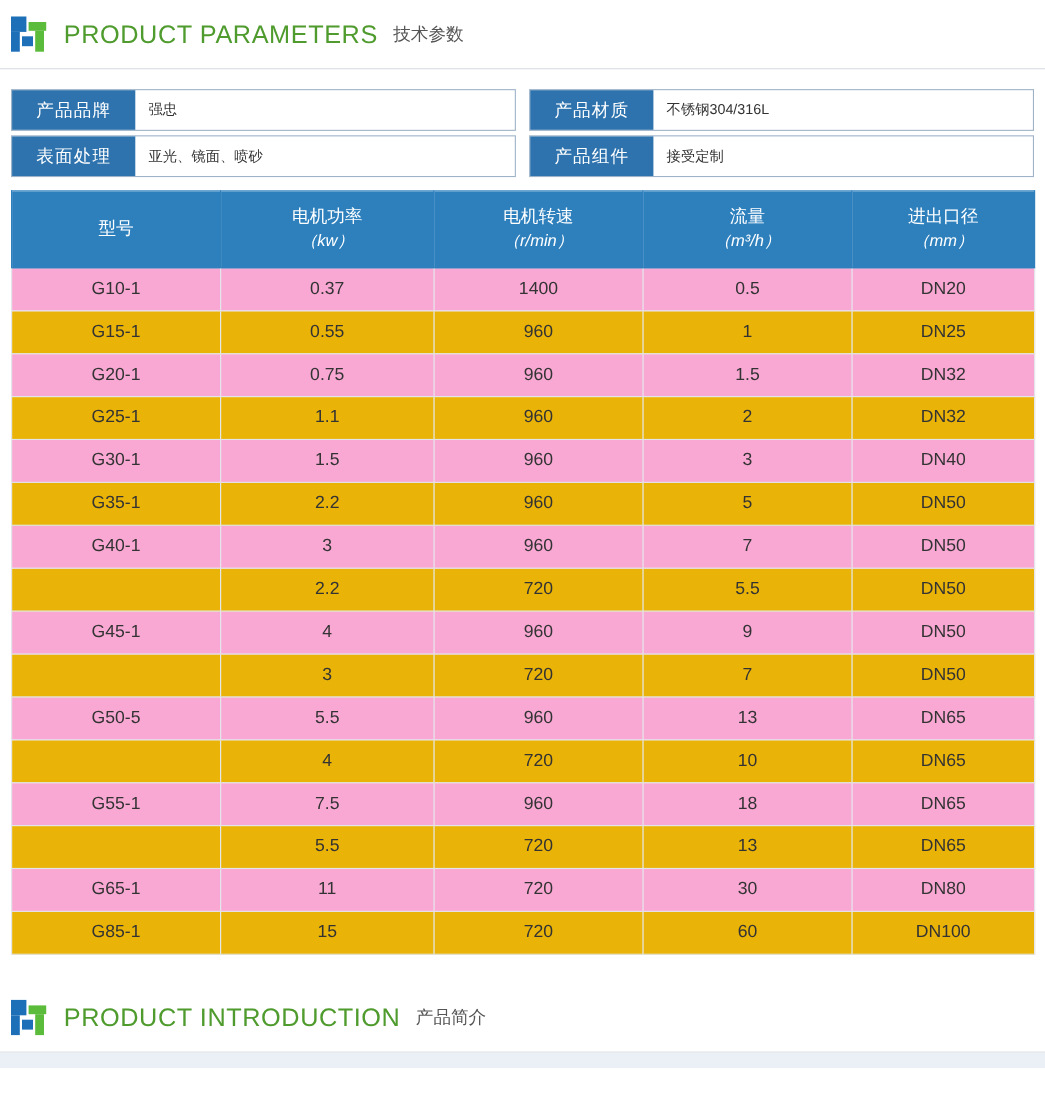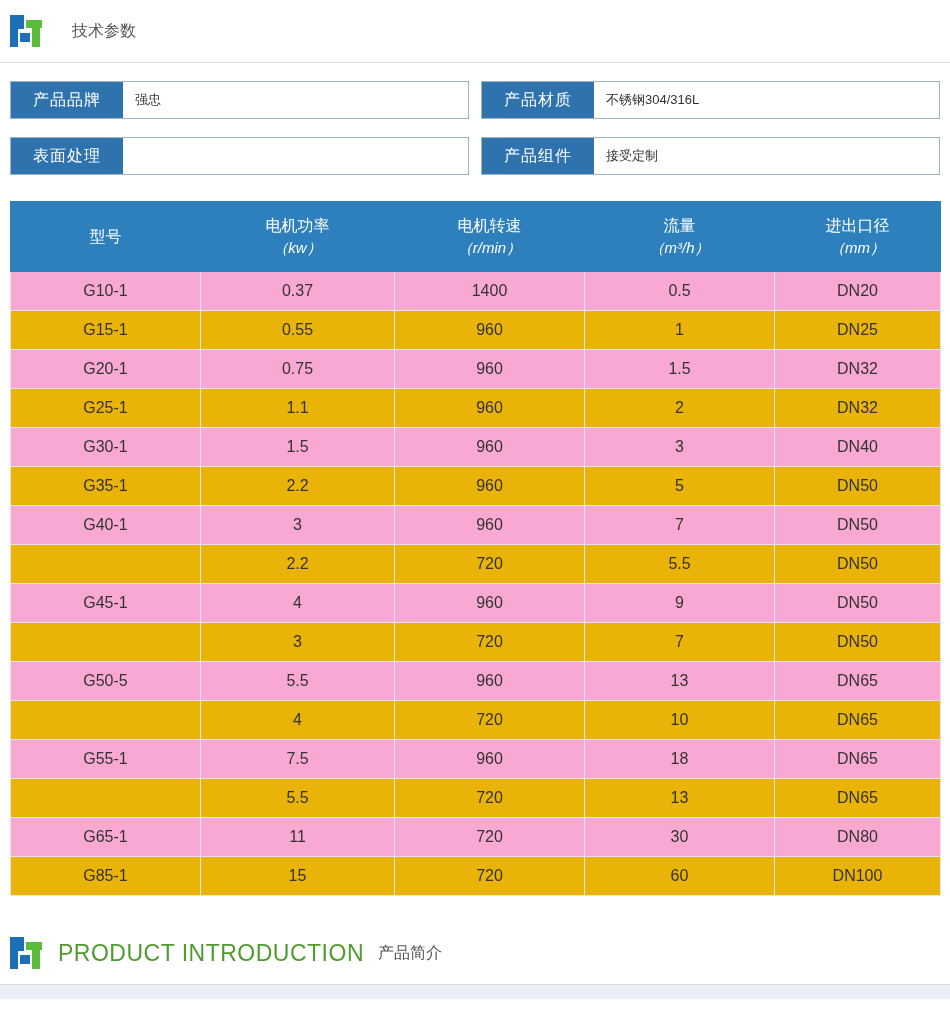--- a/index.html
+++ b/index.html
@@ -81,21 +81,21 @@
   .info-grid {
     display: flex;
     flex-wrap: wrap;
     gap: 0 12px;
     padding: 18px 10px 0 10px;
   }
   .info-row {
     display: flex;
     width: 100%;
     gap: 12px;
-    margin-bottom: 18px;
+    margin-bottom: 4px;
   }
   .info-cell {
     display: flex;
     flex: 1 1 0;
     border: 1px solid #9fb3c8;
     height: 38px;
     background: #ffffff;
   }
   .info-key {
     background: #2e73ad;
@@ -178,38 +178,40 @@
 <body>
 
 <div class="section-head">
   <span class="logo-mark">
     <span class="lm-a"></span>
     <span class="lm-b"></span>
     <span class="lm-e"></span>
     <span class="lm-c"></span>
     <span class="lm-d"></span>
   </span>
+  <span class="head-en">PRODUCT PARAMETERS</span>
   <span class="head-cn">技术参数</span>
 </div>
 <div class="divider"></div>
 
 <div class="info-grid">
   <div class="info-row">
     <div class="info-cell">
       <div class="info-key">产品品牌</div>
       <div class="info-val">强忠</div>
     </div>
     <div class="info-cell">
       <div class="info-key">产品材质</div>
       <div class="info-val">不锈钢304/316L</div>
     </div>
   </div>
   <div class="info-row">
     <div class="info-cell">
       <div class="info-key">表面处理</div>
+      <div class="info-val">亚光、镜面、喷砂</div>
     </div>
     <div class="info-cell">
       <div class="info-key">产品组件</div>
       <div class="info-val">接受定制</div>
     </div>
   </div>
 </div>
 
 <div class="params-wrap">
   <table class="params">

